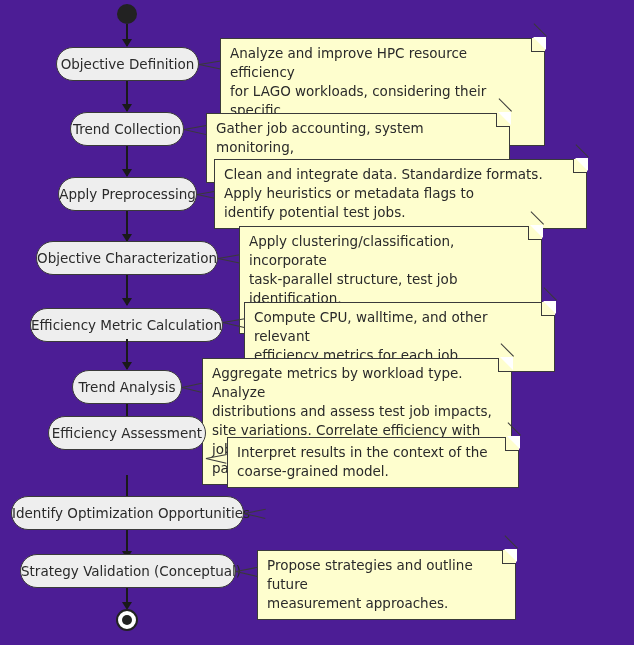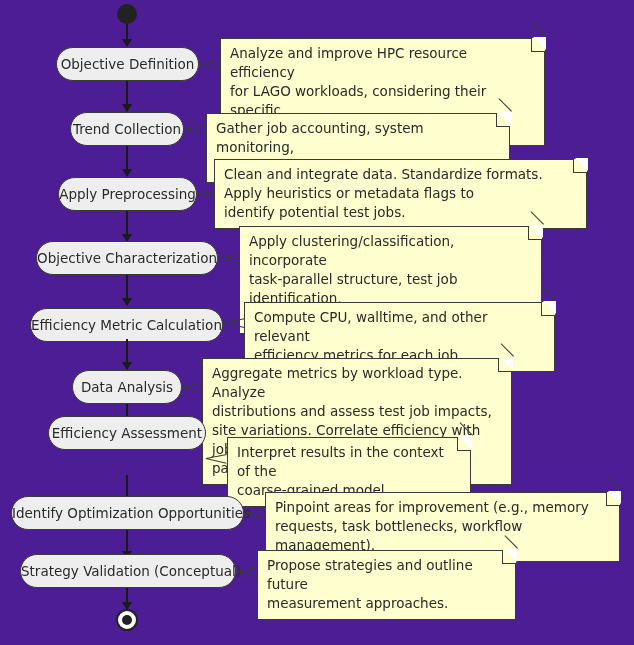--- a/index.html
+++ b/index.html
@@ -175,43 +175,41 @@
   <div class="arrow" style="left:126px; top:275px; height:30px;"></div>
   <div class="arrow-head" style="left:122px; top:298px;"></div>
   <div class="activity" style="left:30px; top:308px; width:193px;">Efficiency Metric Calculation</div>
   <div class="note-link" style="left:223px; top:322px; width:22px; transform:rotate(-10deg);"></div>
   <div class="note-link" style="left:223px; top:322px; width:22px; transform:rotate(13deg);"></div>
   <div class="note" style="left:244px; top:302px; width:311px;">Compute CPU, walltime, and other relevant
 efficiency metrics for each job.<span class="note-fold"></span></div>
 
   <div class="arrow" style="left:126px; top:339px; height:30px;"></div>
   <div class="arrow-head" style="left:122px; top:362px;"></div>
-  <div class="activity" style="left:72px; top:370px; width:110px;">Data Analysis</div>
+  <div class="activity" style="left:72px; top:370px; width:110px;">Trend Analysis</div>
   <div class="note-link" style="left:182px; top:387px; width:20px; transform:rotate(-12deg);"></div>
   <div class="note-link" style="left:182px; top:387px; width:20px; transform:rotate(14deg);"></div>
   <div class="note" style="left:202px; top:358px; width:310px;">Aggregate metrics by workload type. Analyze
 distributions and assess test job impacts,
 site variations. Correlate efficiency with job
 parameters.<span class="note-fold"></span></div>
 
   <div class="arrow" style="left:126px; top:404px; height:30px;"></div>
   <div class="arrow-head" style="left:122px; top:427px;"></div>
   <div class="activity" style="left:48px; top:416px; width:158px;">Efficiency Assessment</div>
   <div class="note-link" style="left:206px; top:458px; width:21px; transform:rotate(-11deg);"></div>
   <div class="note-link" style="left:206px; top:458px; width:21px; transform:rotate(13deg);"></div>
-  <div class="note" style="left:227px; top:437px; width:244px;">Interpret results in the context of the
+  <div class="note" style="left:227px; top:437px; width:292px;">Interpret results in the context of the
 coarse-grained model.<span class="note-fold"></span></div>
 
   <div class="arrow" style="left:126px; top:475px; height:30px;"></div>
   <div class="arrow-head" style="left:122px; top:498px;"></div>
   <div class="activity" style="left:11px; top:496px; width:233px;">Identify Optimization Opportunities</div>
   <div class="note-link" style="left:244px; top:513px; width:22px; transform:rotate(-11deg);"></div>
   <div class="note-link" style="left:244px; top:513px; width:22px; transform:rotate(13deg);"></div>
-  <div class="note" style="left:265px; top:492px; width:355px;">Pinpoint areas for improvement (e.g., memory
-requests, task bottlenecks, workflow management).<span class="note-fold"></span></div>
 
   <div class="arrow" style="left:126px; top:530px; height:28px;"></div>
   <div class="arrow-head" style="left:122px; top:551px;"></div>
   <div class="activity" style="left:20px; top:554px; width:216px;">Strategy Validation (Conceptual)</div>
   <div class="note-link" style="left:236px; top:571px; width:22px; transform:rotate(-11deg);"></div>
   <div class="note-link" style="left:236px; top:571px; width:22px; transform:rotate(13deg);"></div>
   <div class="note" style="left:257px; top:550px; width:259px;">Propose strategies and outline future
 measurement approaches.<span class="note-fold"></span></div>
 
   <div class="arrow" style="left:126px; top:588px; height:20px;"></div>

